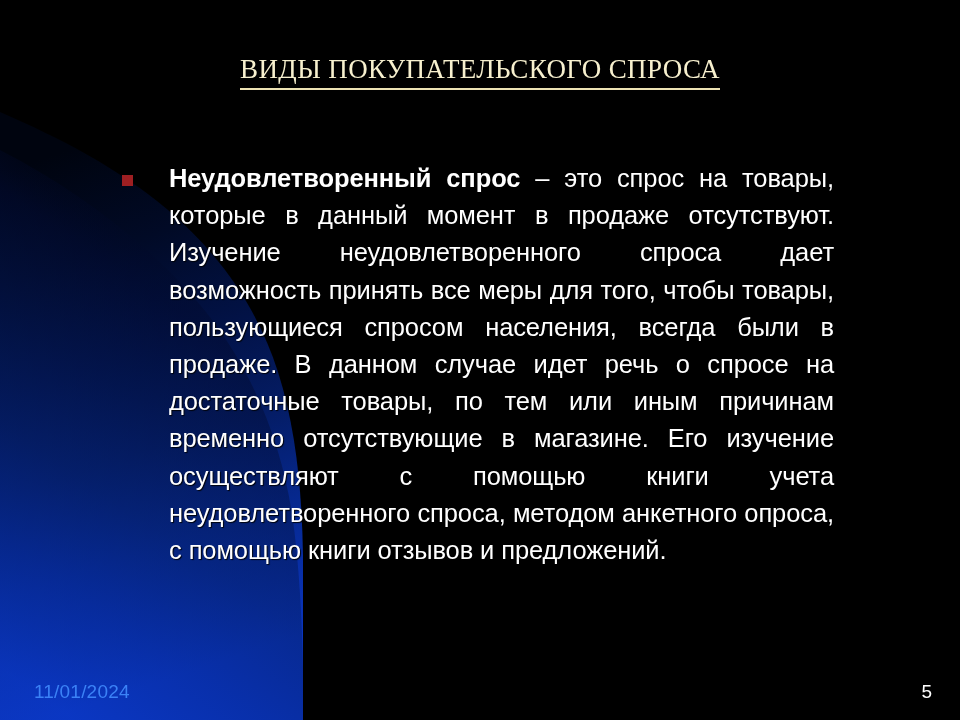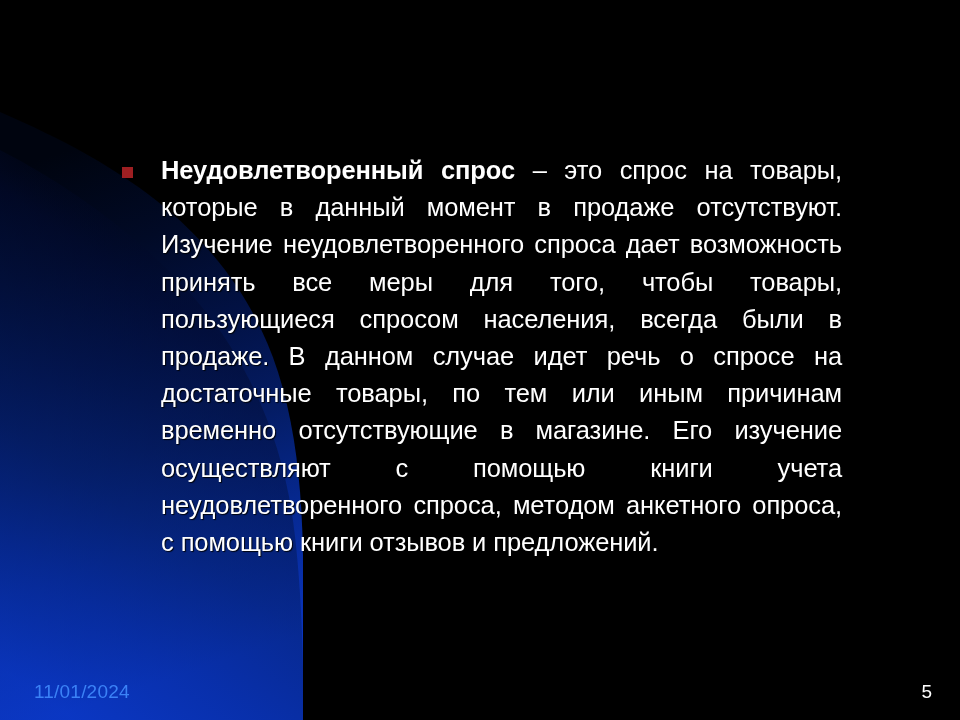--- a/index.html
+++ b/index.html
@@ -64,21 +64,21 @@
   }
   .bullet-mark {
     position: absolute;
     left: 2px;
     top: 15px;
     width: 11px;
     height: 11px;
     background: #9E1F22;
   }
   .bullet-text {
-    margin: 4px;
+    margin: 12px;
     color: #FFFFFF;
     font-family: "Liberation Sans", sans-serif;
     font-size: 25.5px;
     line-height: 37.2px;
     text-align: justify;
     text-justify: inter-word;
     letter-spacing: -0.1px;
     text-shadow: 1px 1px 1px rgba(0,0,0,0.9);
   }
   .bullet-text .lead {
@@ -134,20 +134,23 @@
              C 222,256 258,310 278,372
              C 296,428 302,492 303,556
              L 303,720 Z" fill="url(#blueGrad2)"></path>
     <path d="M 0,720 L 0,150
              C 70,186 140,236 196,300
              C 248,360 280,436 292,514
              C 299,560 302,620 303,668
              L 303,720 Z" fill="url(#blueGrad)" opacity="0.55"></path>
   </svg>
 
+  <div id="title">
+    <span class="title-underline">ВИДЫ ПОКУПАТЕЛЬСКОГО СПРОСА</span>
+  </div>
 
   <div id="body-block">
     <div class="bullet-row">
       <span class="bullet-mark"></span>
       <p class="bullet-text"><span class="lead">Неудовлетворенный спрос</span><span> – это спрос на товары, которые в данный момент в продаже отсутствуют. Изучение неудовлетворенного спроса дает возможность принять все меры для того, чтобы товары, пользующиеся спросом населения, всегда были в продаже. В данном случае идет речь о спросе на достаточные товары, по тем или иным причинам временно отсутствующие в магазине. Его изучение осуществляют с помощью книги учета неудовлетворенного спроса, методом анкетного опроса, с помощью книги отзывов и предложений.</span></p>
     </div>
   </div>
 
   <div id="footer-date">11/01/2024</div>
   <div id="footer-page">5</div>

